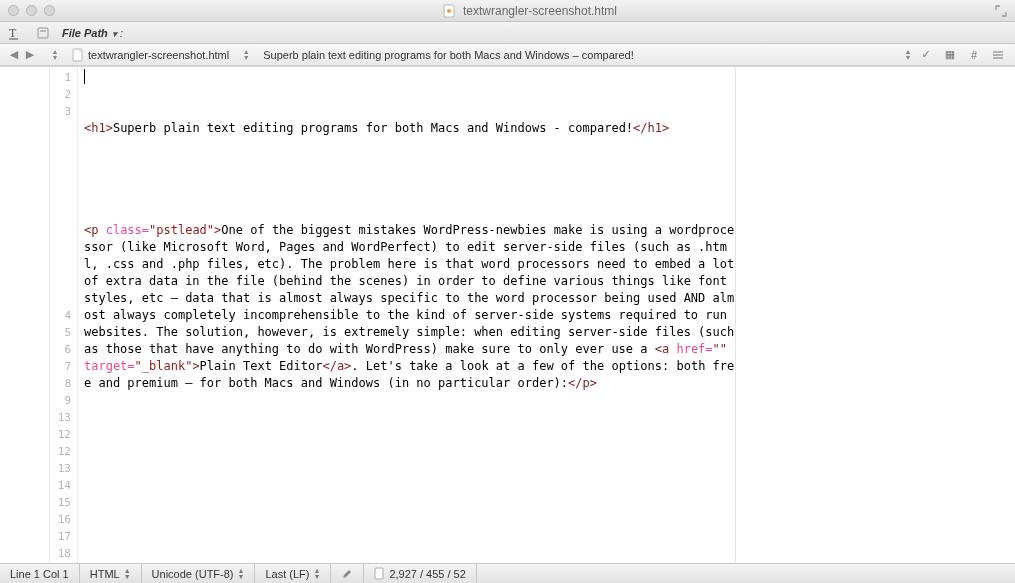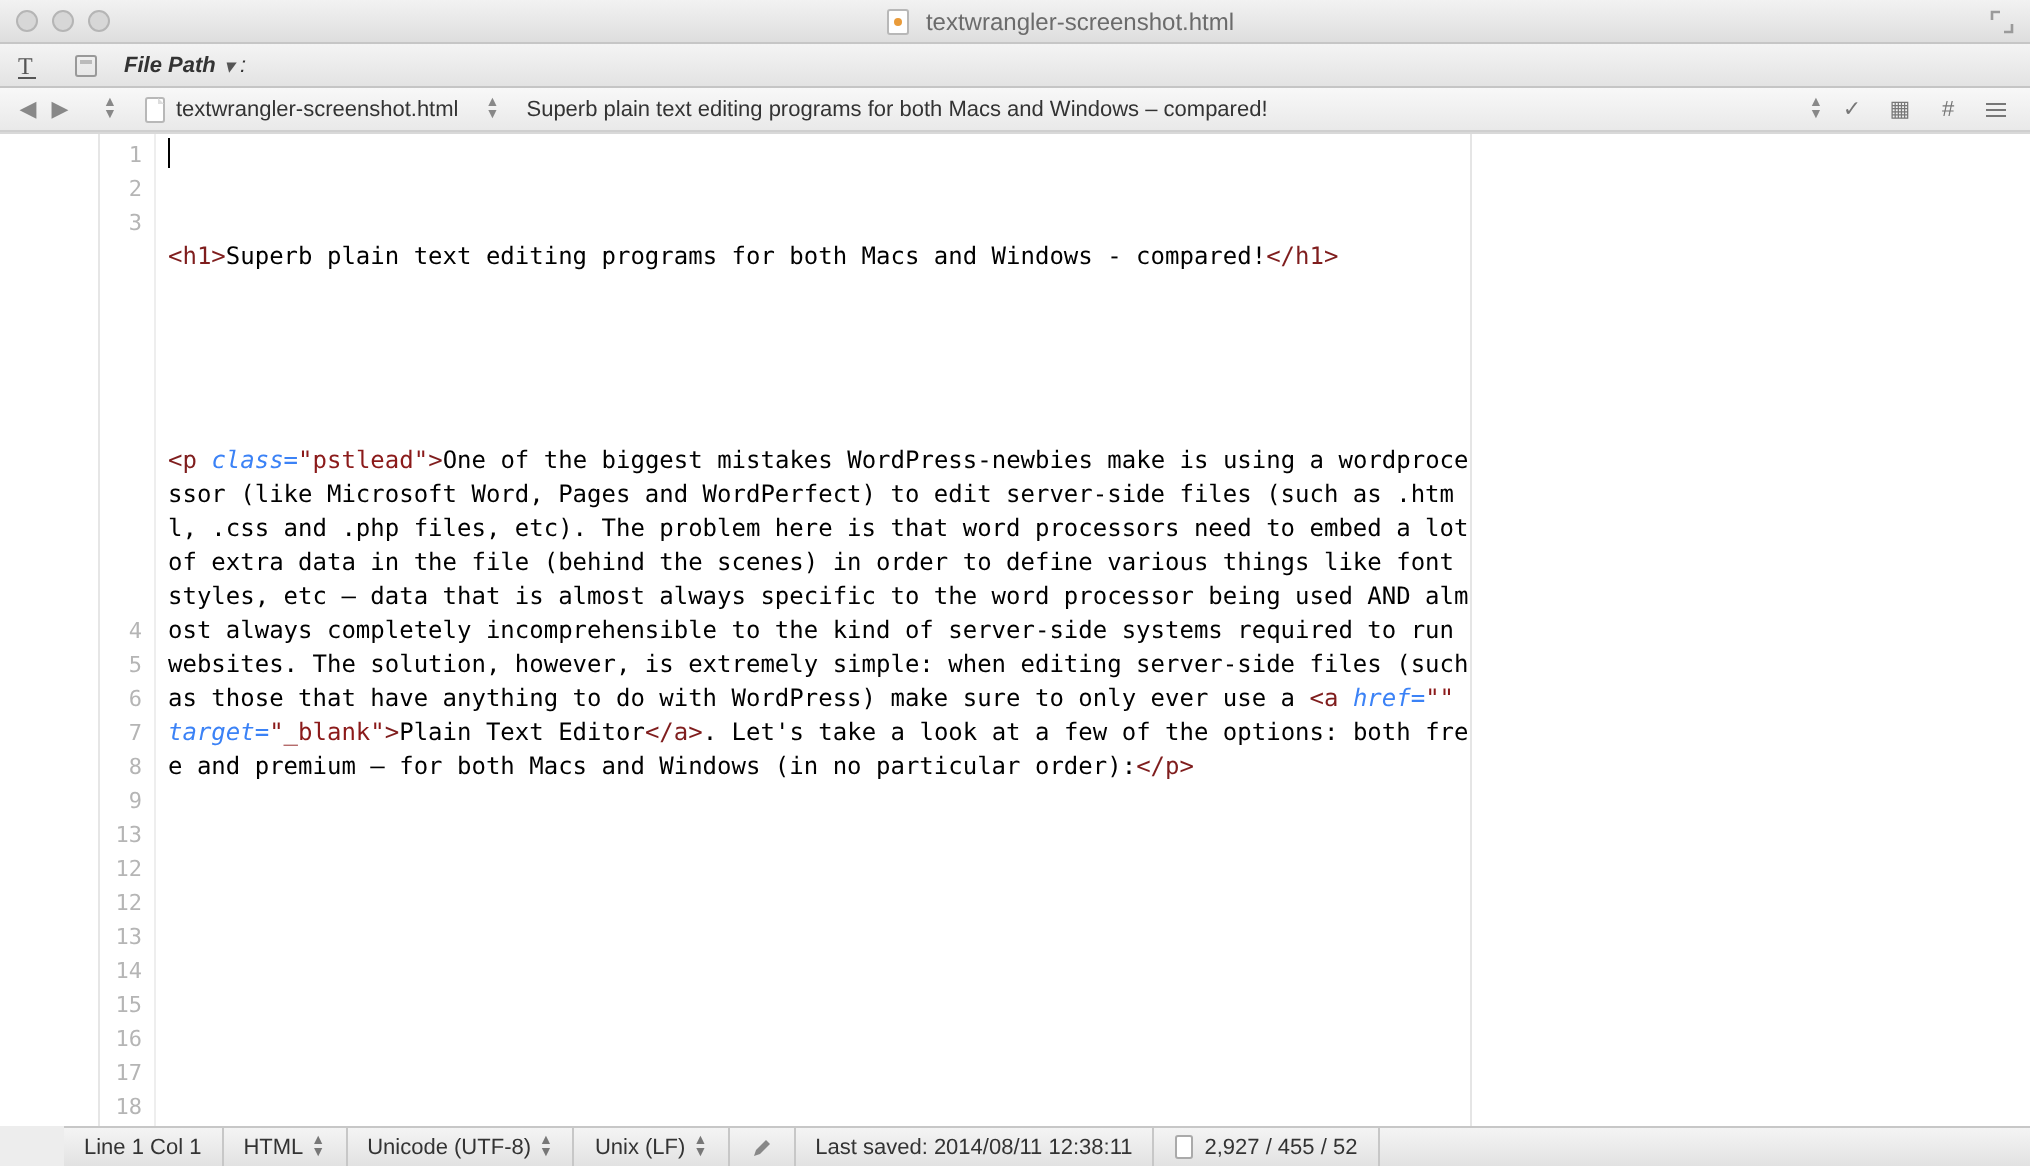--- a/index.html
+++ b/index.html
@@ -25,28 +25,28 @@
   .right-icons { display:flex; gap:10px; padding-right:4px; color:#777;}
   .ricon { width:14px; height:14px; display:flex; align-items:center; justify-content:center; font-size:11px;}
   
   .editor-wrap { display:flex; height: calc(583px - 22px - 22px - 22px - 20px); background:#fff; border-top:1px solid #d9d9d9;}
   .sidebar-stub { width:50px; background:#fff; border-right:1px solid #e6e6e6; }
   .gutter { width:28px; background:#fff; border-right:1px solid #eee; text-align:right; padding-top:2px;}
   .gutter div { font: 11px/17px Menlo, Monaco, monospace; color:#b5b5b5; padding-right:6px; height:17px;}
   .code { flex:1; overflow:hidden; padding:2px 0 0 6px; font:12px/17px Menlo, Monaco, "Andale Mono", monospace; white-space:pre-wrap; word-break:break-all; position:relative;}
   .cursor { position:absolute; left:6px; top:2px; width:1px; height:15px; background:#000;}
   .tag { color:#7f1d1d; }
-  .attr { color:#3b82f6;font-style:italic; }
+  .attr { color:#ec4899; }
   .str { color:#8b1a1a; }
   .txt { color:#000; }
   .code-line { min-height:17px; }
   .right-pane { width:280px; background:#fff; border-left:1px solid #e5e5e5;}
   
   
-  .status { height:20px; background:linear-gradient(#f4f4f4,#e2e2e2); border-top:1px solid #c7c7c7; display:flex; align-items:center; font-size:11px; color:#333;margin-left:32px;}
+  .status { height:20px; background:linear-gradient(#f4f4f4,#e2e2e2); border-top:1px solid #c7c7c7; display:flex; align-items:center; font-size:11px; color:#333;}
   .status .cell { padding:0 10px; border-right:1px solid #c7c7c7; height:100%; display:flex; align-items:center; gap:4px;}
   .status .cell.noborder { border-right:none;}
   .ministepper { font-size:7px; color:#777; display:flex; flex-direction:column; line-height:6px;}
   .pencil { width:12px; height:12px;}
   .docmini { width:11px; height:13px;}
   svg { display:block; }
 </style>
 </head>
 <body>
 
@@ -186,34 +186,31 @@
       </div>
     </div>
   <div class="cell">
       <span>Unicode (UTF-8)</span>
       <div class="ministepper">
         <span>▲</span>
         <span>▼</span>
       </div>
     </div>
   <div class="cell">
-      <span>Unix (LF)</span>
+      <span>Last (LF)</span>
       <div class="ministepper">
         <span>▲</span>
         <span>▼</span>
       </div>
     </div>
   <div class="cell">
     <svg class="pencil" viewBox="0 0 12 12">
         <path d="M2 10 L3 7 L8 2 L10 4 L5 9 Z" fill="#888"></path>
       </svg>
   </div>
   <div class="cell">
-      <span>Last saved: 2014/08/11 12:38:11</span>
-    </div>
-  <div class="cell">
     <svg class="docmini" viewBox="0 0 11 13">
         <rect x="1" y="1" width="8" height="11" rx="1" fill="#fff" stroke="#aaa"></rect>
       </svg>
     <span>2,927 / 455 / 52</span>
   </div>
   <div class="cell noborder" style="flex:1;"></div>
 </div>
 
 </body></html>

